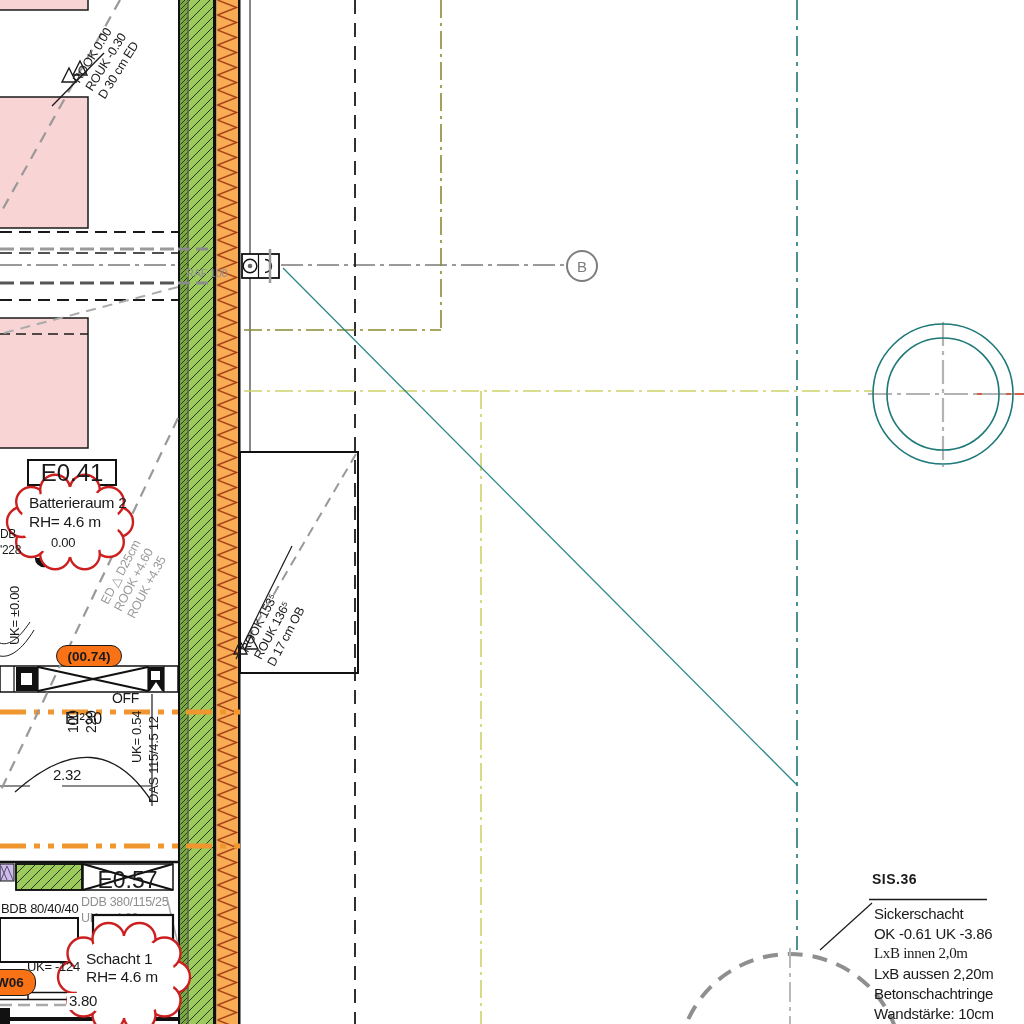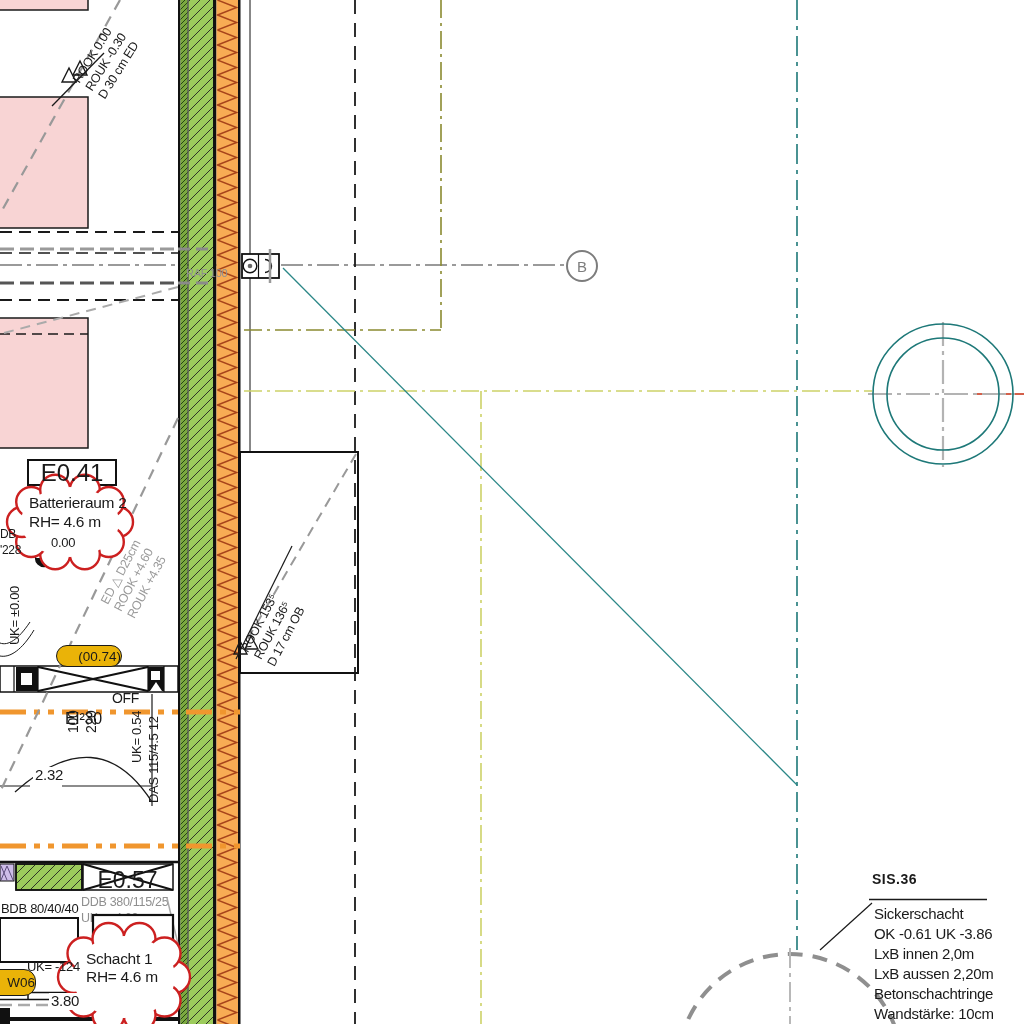--- a/index.html
+++ b/index.html
@@ -3,23 +3,23 @@
 <meta charset="utf-8">
 <style>
   html,body{margin:0;padding:0;background:#fff;}
   #plan{position:relative;width:1024px;height:1024px;overflow:hidden;background:#fff;
         font-family:"Liberation Sans",sans-serif;color:#1a1a1a;}
   #plan svg{position:absolute;left:0;top:0;}
   .t{position:absolute;white-space:nowrap;letter-spacing:-0.3px;line-height:1.1;}
   .v{transform:rotate(-90deg);transform-origin:0 0;}
   .rot{transform-origin:0 0;}
   .gy{color:#8f8f8f;}
-  .s12{font-size:12px;} .s13{font-size:13px;} .s14{font-size:14px;} .s15{font-size:15px;} .s16{font-size:16px;}
-  .stadium{position:absolute;background:#eab308;border:1.5px solid #1a1a1a;border-radius:12px;
-           display:flex;align-items:center;justify-content:flex-end;font-size:13.5px;}
+  .s12{font-size:12px;} .s13{font-size:13px;} .s14{font-size:14px;} .s15{font-size:15px;margin-left:18px;} .s16{font-size:16px;}
+  .stadium{position:absolute;background:#f97316;border:1.5px solid #1a1a1a;border-radius:12px;
+           display:flex;align-items:center;justify-content:center;font-size:13.5px;font-weight:bold;}
   .roombox{position:absolute;display:flex;align-items:center;justify-content:center;}
   .bubble{position:absolute;width:28px;height:28px;border:2.5px solid #7d7d7d;border-radius:50%;
           background:#fff;display:flex;align-items:center;justify-content:center;
           color:#7d7d7d;font-size:15px;}
   .dimtxt{background:#fff;padding:0 2px;}
   .note{position:absolute;font-size:12.5px;line-height:15px;letter-spacing:-0.3px;}
   svg text{font-family:"Liberation Sans",sans-serif;letter-spacing:-0.3px;}
   .sis-line{position:absolute;font-size:15px;letter-spacing:-0.3px;}
 </style>
 </head>
@@ -250,18 +250,18 @@
 <div class="t" style="left:86px;top:950px;font-size:15.5px;">Schacht 1</div>
 <div class="t" style="left:86px;top:968px;font-size:15.5px;">RH= 4.6 m</div>
 <div class="stadium" style="left:-16px;top:969px;width:50px;height:25px;">
   <span>W06</span>
 </div>
 <div class="t s15 dimtxt" style="left:49px;top:993px;">3.80</div>
 
 <div class="t" style="left:872px;top:872px;font-size:14px;font-weight:bold;letter-spacing:0.5px;">SIS.36</div>
 <div class="sis-line" style="left:874px;top:905px;">Sickerschacht</div>
 <div class="sis-line" style="left:874px;top:925px;">OK -0.61 UK -3.86</div>
-<div class="sis-line" style="left:874px;top:945px;">LxB innen 2,0m</div>
+<div class="sis-line" style="left:874px;top:945px;font-family:Liberation Serif, serif;">LxB innen 2,0m</div>
 <div class="sis-line" style="left:874px;top:965px;">LxB aussen 2,20m</div>
 <div class="sis-line" style="left:874px;top:985px;">Betonschachtringe</div>
 <div class="sis-line" style="left:874px;top:1005px;">Wandstärke: 10cm</div>
 
 </div>
 
 </body></html>

